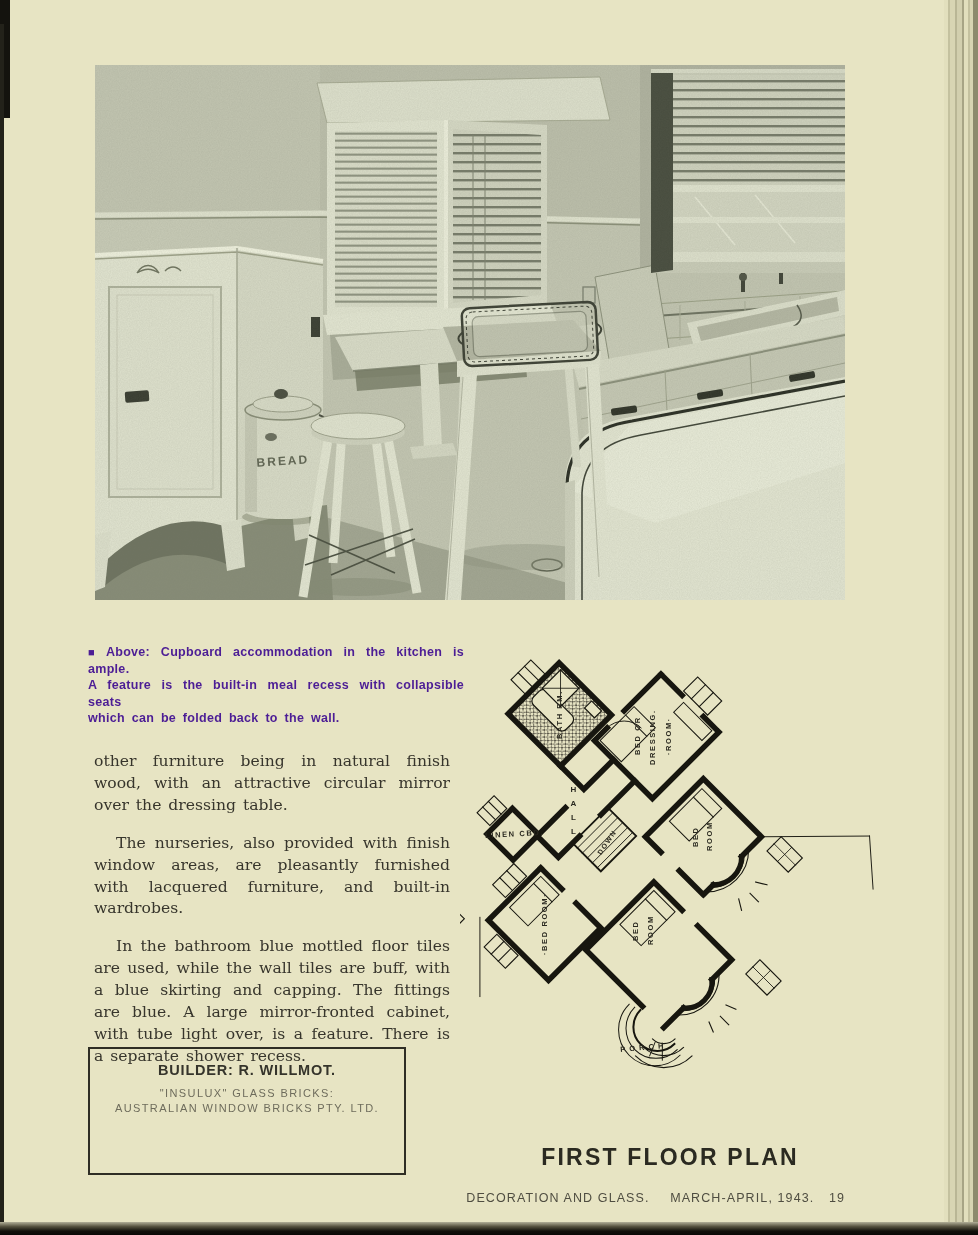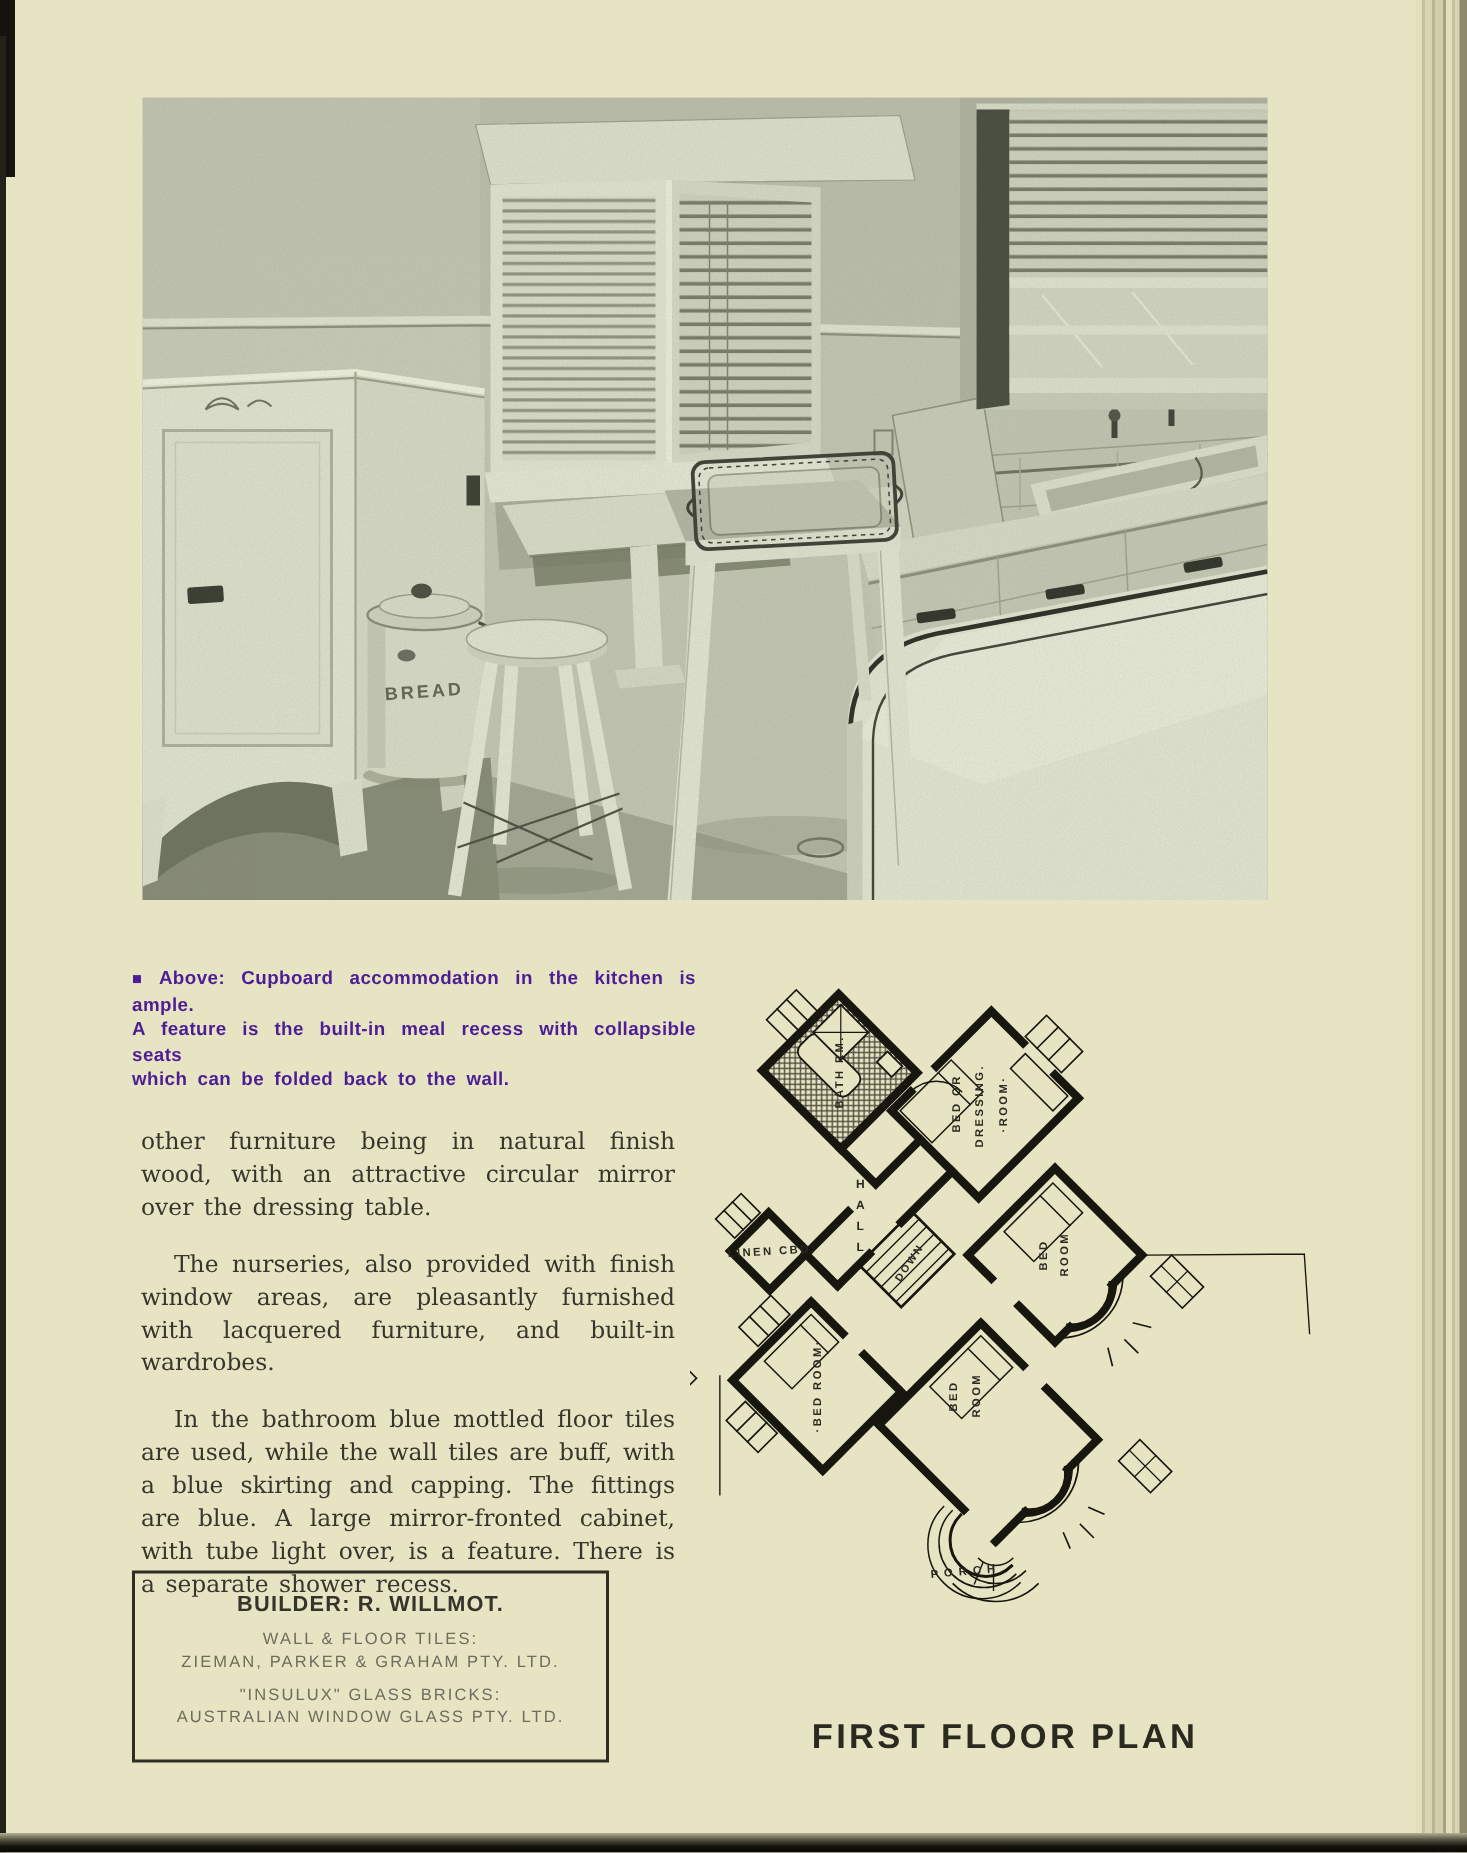--- a/index.html
+++ b/index.html
@@ -262,26 +262,22 @@
 
   <div class="article">
     <p>other furniture being in natural finish wood, with an attractive circular mirror over the dressing table.</p>
     <p class="ind">The nurseries, also provided with finish window areas, are pleasantly furnished with lacquered furniture, and built-in wardrobes.</p>
     <p class="ind">In the bathroom blue mottled floor tiles are used, while the wall tiles are buff, with a blue skirting and capping.  The fittings are blue.  A large mirror-fronted cabinet, with tube light over, is a feature.  There is a separate shower recess.</p>
   </div>
 
   <div class="credits">
     <div class="builder">BUILDER: R. WILLMOT.</div>
     <div class="grp">
-      <div class="cl">WALL &amp; FLOOR TILES:</div>
-      <div class="cl">ZIEMAN, PARKER &amp; GRAHAM PTY. LTD.</div>
-    </div>
-    <div class="grp">
       <div class="cl">"INSULUX" GLASS BRICKS:</div>
-      <div class="cl">AUSTRALIAN WINDOW GLASS PTY. LTD.</div>
+      <div class="cl">AUSTRALIAN WINDOW BRICKS PTY. LTD.</div>
     </div>
   </div>
 
   <div class="plan-wrap">
     <svg width="418" height="512" viewBox="0 0 418 512">
       <defs>
         <pattern id="hatchP" width="5" height="5" patternUnits="userSpaceOnUse">
           <rect width="5" height="5" fill="#e7e4c3"></rect>
           <path d="M0,0 L5,5 M5,0 L0,5" stroke="#4e4c40" stroke-width="0.9"></path>
         </pattern>
@@ -361,14 +357,19 @@
     <div class="plan-label r90" style="left:231px;top:217px;">BED</div>
     <div class="plan-label r90" style="left:245px;top:221px;">ROOM</div>
     <div class="plan-label r90" style="left:80px;top:325px;">·BED ROOM·</div>
     <div class="plan-label r90" style="left:171px;top:311px;">BED</div>
     <div class="plan-label r90" style="left:186px;top:315px;">ROOM</div>
     <div class="plan-label" style="left:160px;top:415px;transform:rotate(-5deg);letter-spacing:4px;">PORCH</div>
   </div>
 
   <div class="plan-title">FIRST FLOOR PLAN</div>
 
+  <div class="footer">
+    <span>DECORATION AND GLASS.</span>
+    <span>MARCH-APRIL, 1943.</span>
+    <span class="pg">19</span>
+  </div>
 
 </div>
 
 </body></html>

